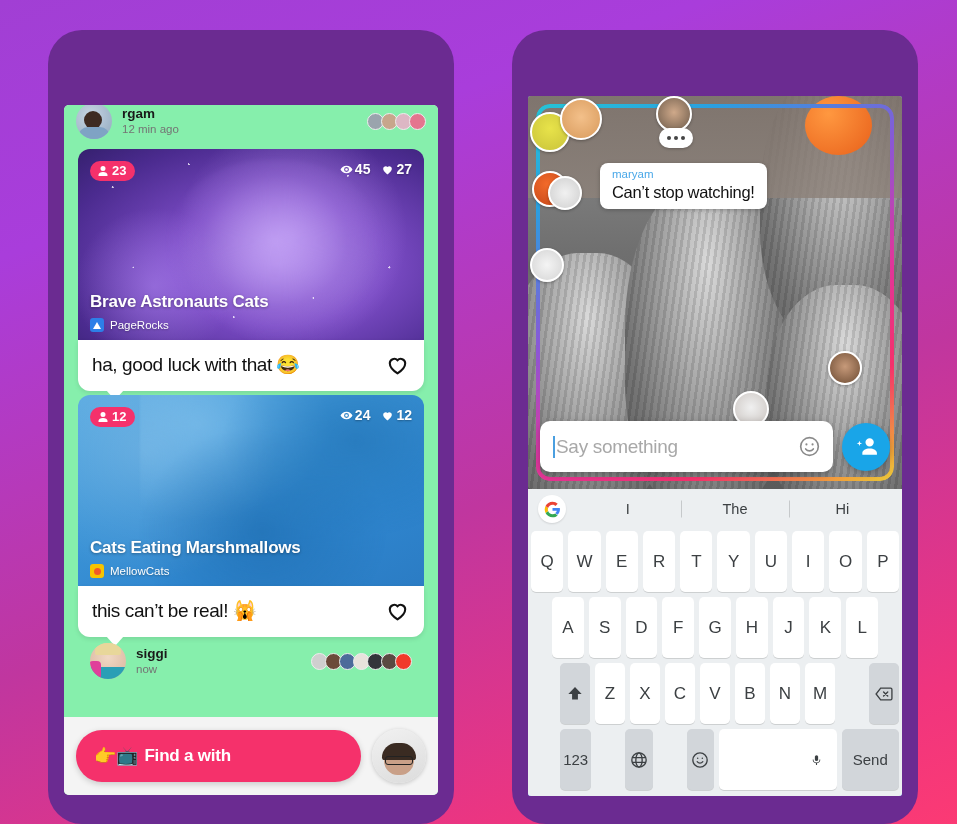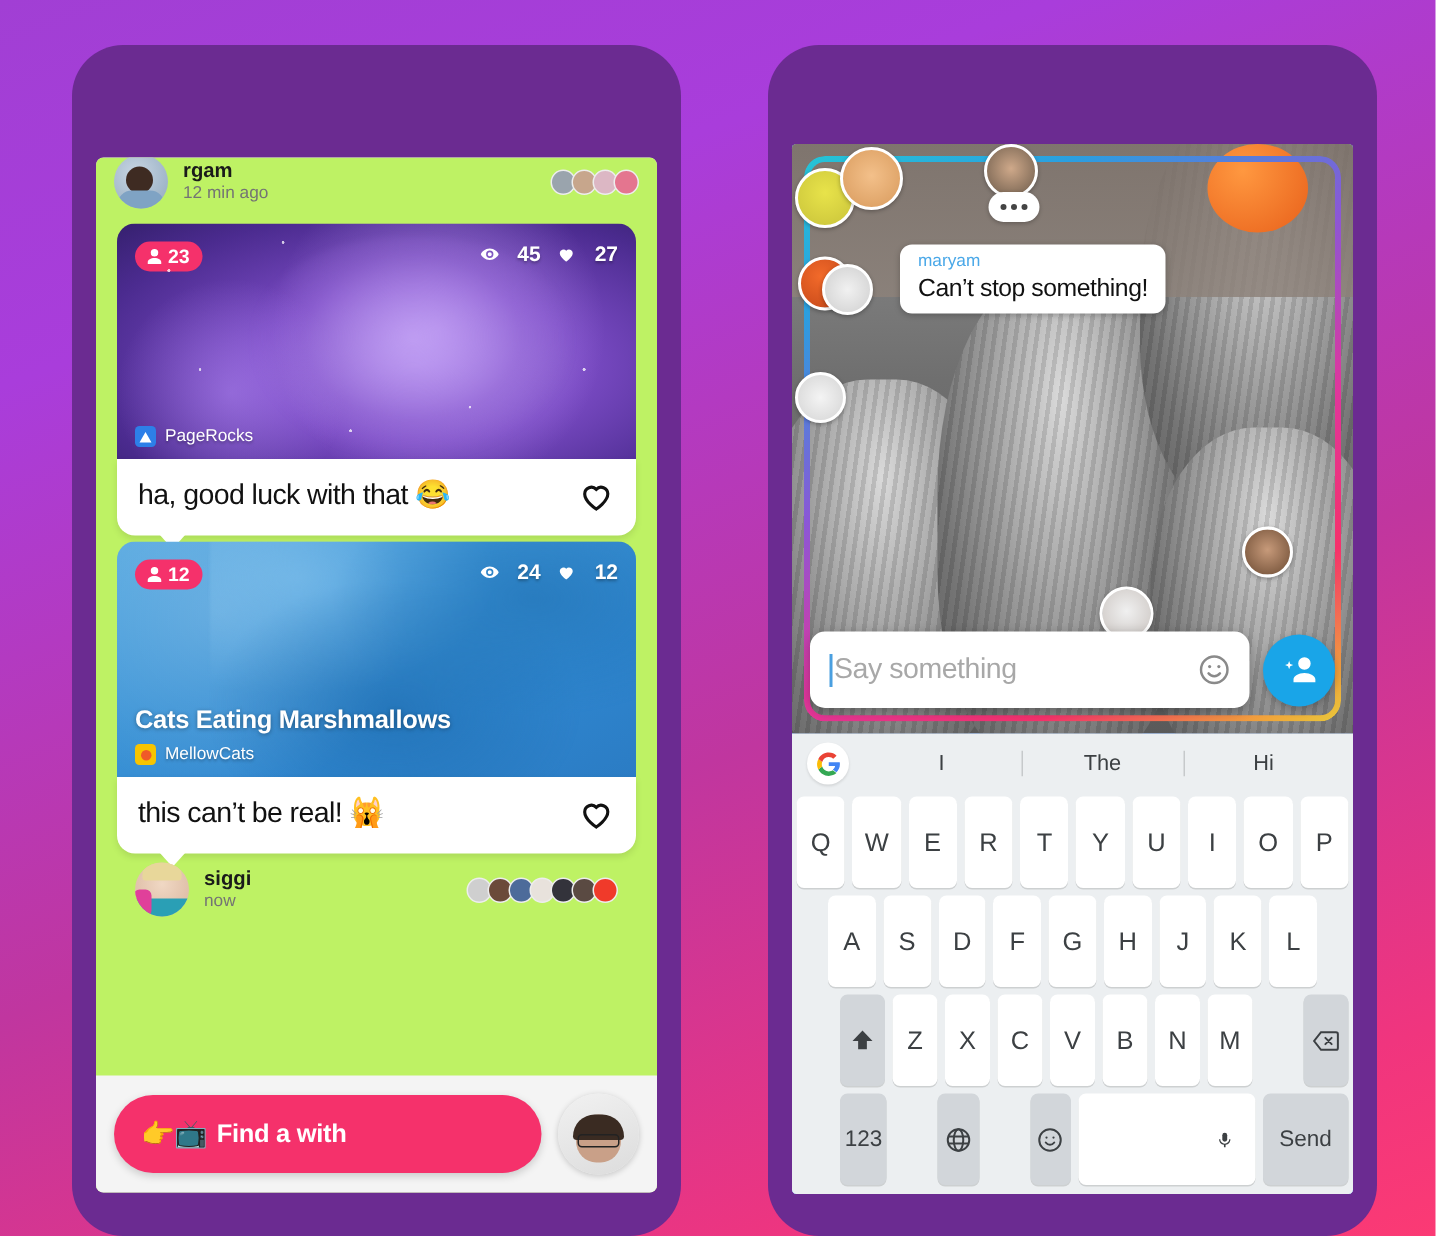--- a/index.html
+++ b/index.html
@@ -21,21 +21,21 @@
 
   .screen {
     position: absolute;
     overflow: hidden;
     background: #ededed;
   }
   #screen-left { left: 16px; top: 75px; width: 374px; height: 690px; border-radius: 5px; }
   #screen-right{ left: 16px; top: 66px; width: 374px; height: 700px; border-radius: 3px; }
 
   
-  .feed { position: absolute; inset: 0; background: #bef264; }
+  .feed { position: absolute; inset: 0; background: #86efac; }
 
   .post-head {
     display: flex; align-items: center;
     padding: 4px 12px 6px 12px;
     height: 46px;
   }
   .post-head .av {
     width: 36px; height: 36px; border-radius: 50%;
     flex: 0 0 36px; overflow: hidden;
     background: #b9c7d6;
@@ -56,21 +56,21 @@
 
   
   .card {
     margin: 4px 14px 0 14px;
     border-radius: 12px;
     overflow: visible;
     position: relative;
   }
   .thumb {
     position: relative;
-    height: 157px;
+    height: 191px;
     border-radius: 12px 12px 0 0;
     overflow: hidden;
   }
   .thumb.purple {
     background:
       radial-gradient(circle at 22% 72%, rgba(190,150,255,.45) 0%, rgba(190,150,255,0) 26%),
       radial-gradient(circle at 62% 45%, rgba(205,170,255,.55) 0%, rgba(160,110,220,0) 48%),
       radial-gradient(ellipse at 58% 60%, #a07adf 0%, #7a4bc4 38%, #4b2b8f 78%, #35206e 100%);
   }
   .thumb.purple::after {
@@ -116,21 +116,21 @@
     line-height: 14px;
   }
   .badge-live svg { width: 12px; height: 12px; fill: #fff; display:block; }
 
   .stats {
     position: absolute; right: 12px; top: 12px;
     display: flex; align-items: center; gap: 11px;
     color: #fff; font-size: 14px; font-weight: 700;
     text-shadow: 0 1px 2px rgba(0,0,0,.3);
   }
-  .stats .s { display: flex; align-items: center; gap: 12px; }
+  .stats .s { display: flex; align-items: center; gap: 2px; }
   .stats svg { width: 13px; height: 13px; fill: #fff; display:block; }
 
   .thumb-title {
     position: absolute; left: 12px; bottom: 28px;
     color: #fff; font-size: 17px; font-weight: 700;
     text-shadow: 0 1px 3px rgba(0,0,0,.35);
     letter-spacing: -.2px;
   }
   .chan {
     position: absolute; left: 12px; bottom: 8px;
@@ -366,20 +366,21 @@
                 </svg>
               <span>45</span>
             </span>
             <span class="s">
               <svg viewBox="0 0 24 24">
                   <path d="M12 21s-8-5.2-8-10.4A4.6 4.6 0 0112 7.6 4.6 4.6 0 0120 10.6C20 15.8 12 21 12 21z"></path>
                 </svg>
               <span>27</span>
             </span>
           </div>
+          <div class="thumb-title">Brave Astronauts Cats</div>
           <div class="chan">
             <span class="ico blue">
                 <i></i>
               </span>
             <span>PageRocks</span>
           </div>
         </div>
         <div class="comment">
           <div class="txt">ha, good luck with that 😂</div>
           <div class="heart">
@@ -494,21 +495,21 @@
         <div class="vav" style="left:205px;top:295px;width:36px;height:36px;background:radial-gradient(circle at 50% 45%,#f0f0f0,#cac4c0)"></div>
 
         <div class="typing-ind" style="left:131px;top:32px">
           <i></i>
             <i></i>
             <i></i>
         </div>
 
         <div class="chat-bubble">
           <div class="nm">maryam</div>
-          <div class="ms">Can’t stop something!</div>
+          <div class="ms">Can’t stop watching!</div>
         </div>
       </div>
 
       <div class="input-row">
         <div class="say-box">
           <span class="caret"></span>
           <span class="ph">Say something</span>
           <span class="emoji-btn">
             <svg viewBox="0 0 24 24" fill="none" stroke="#8a8a8a" stroke-width="1.7">
               <circle cx="12" cy="12" r="9.2"></circle>

